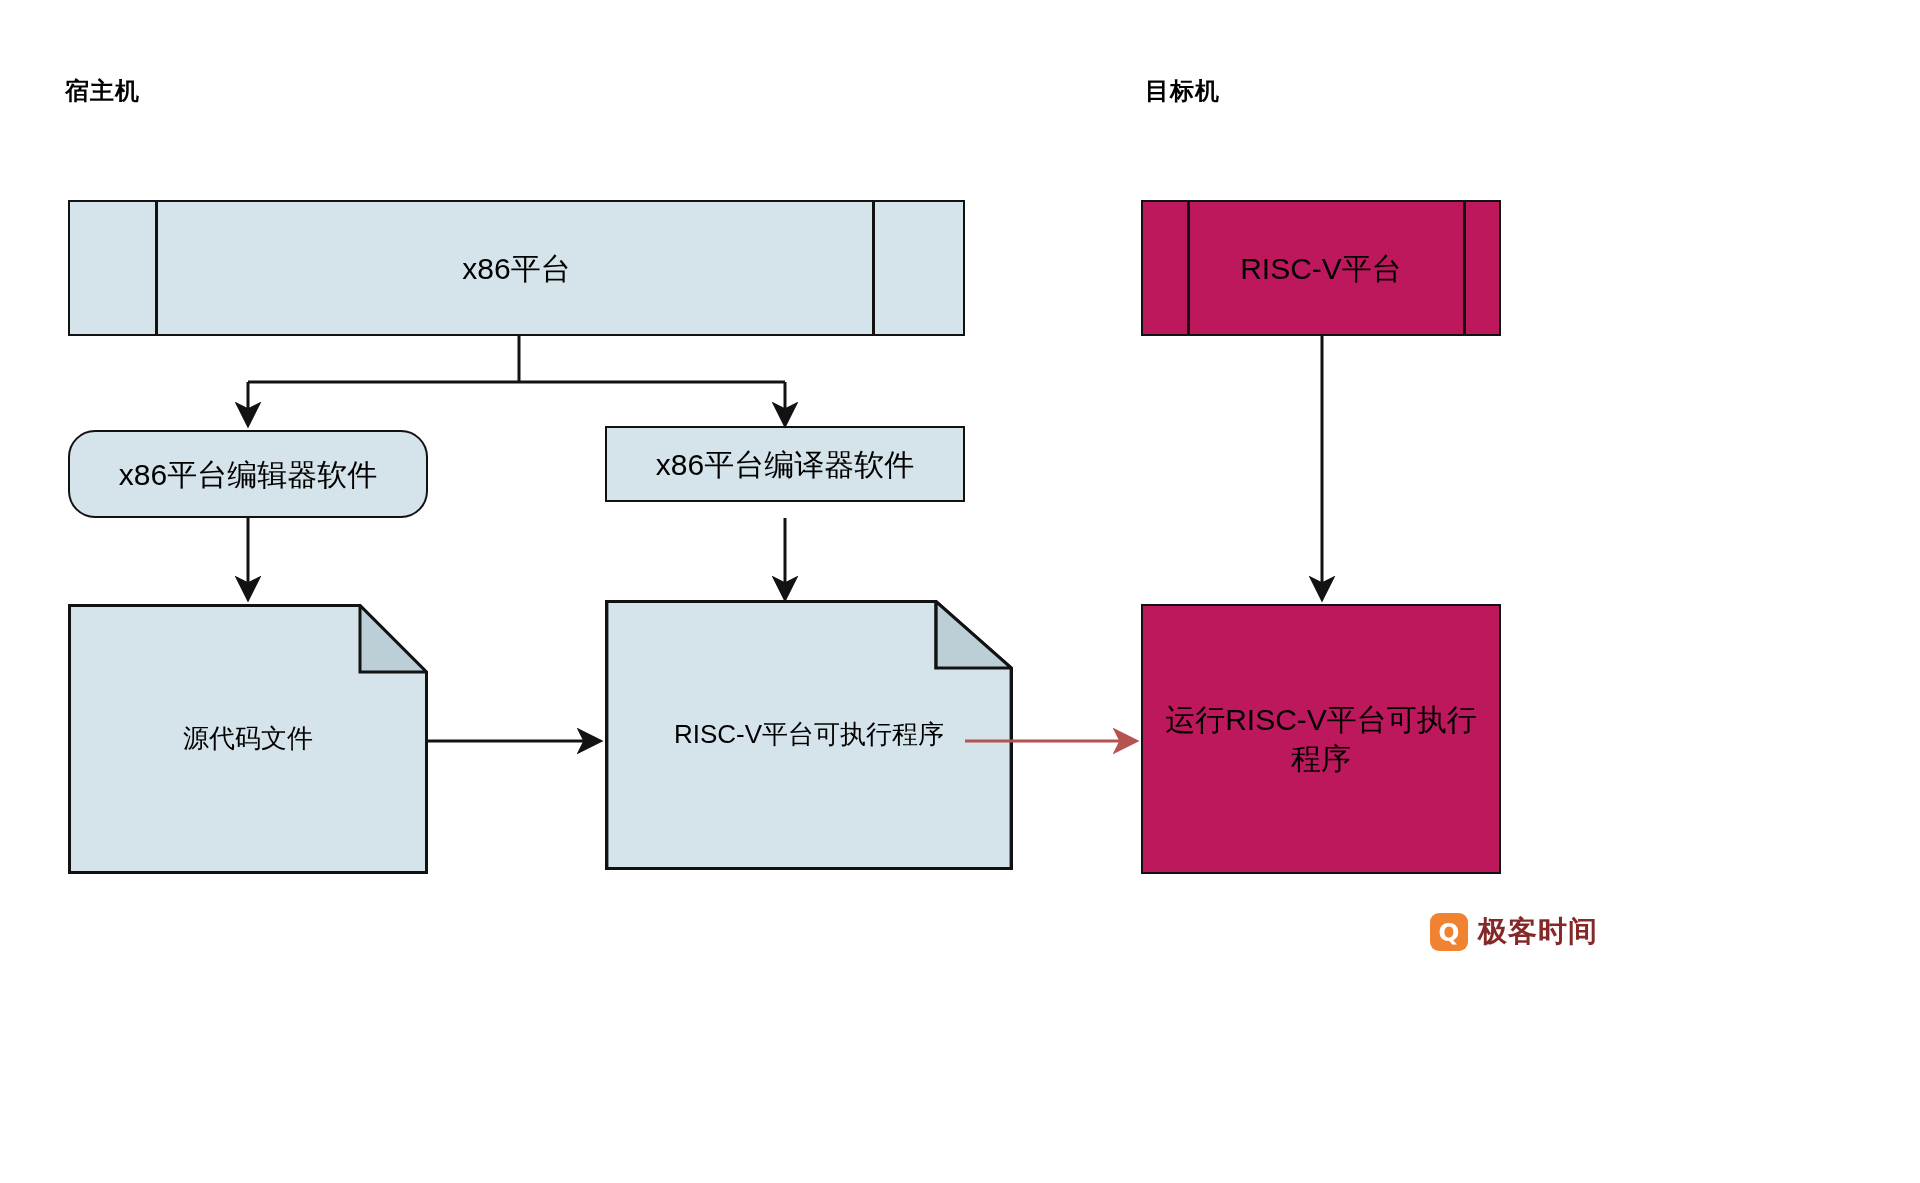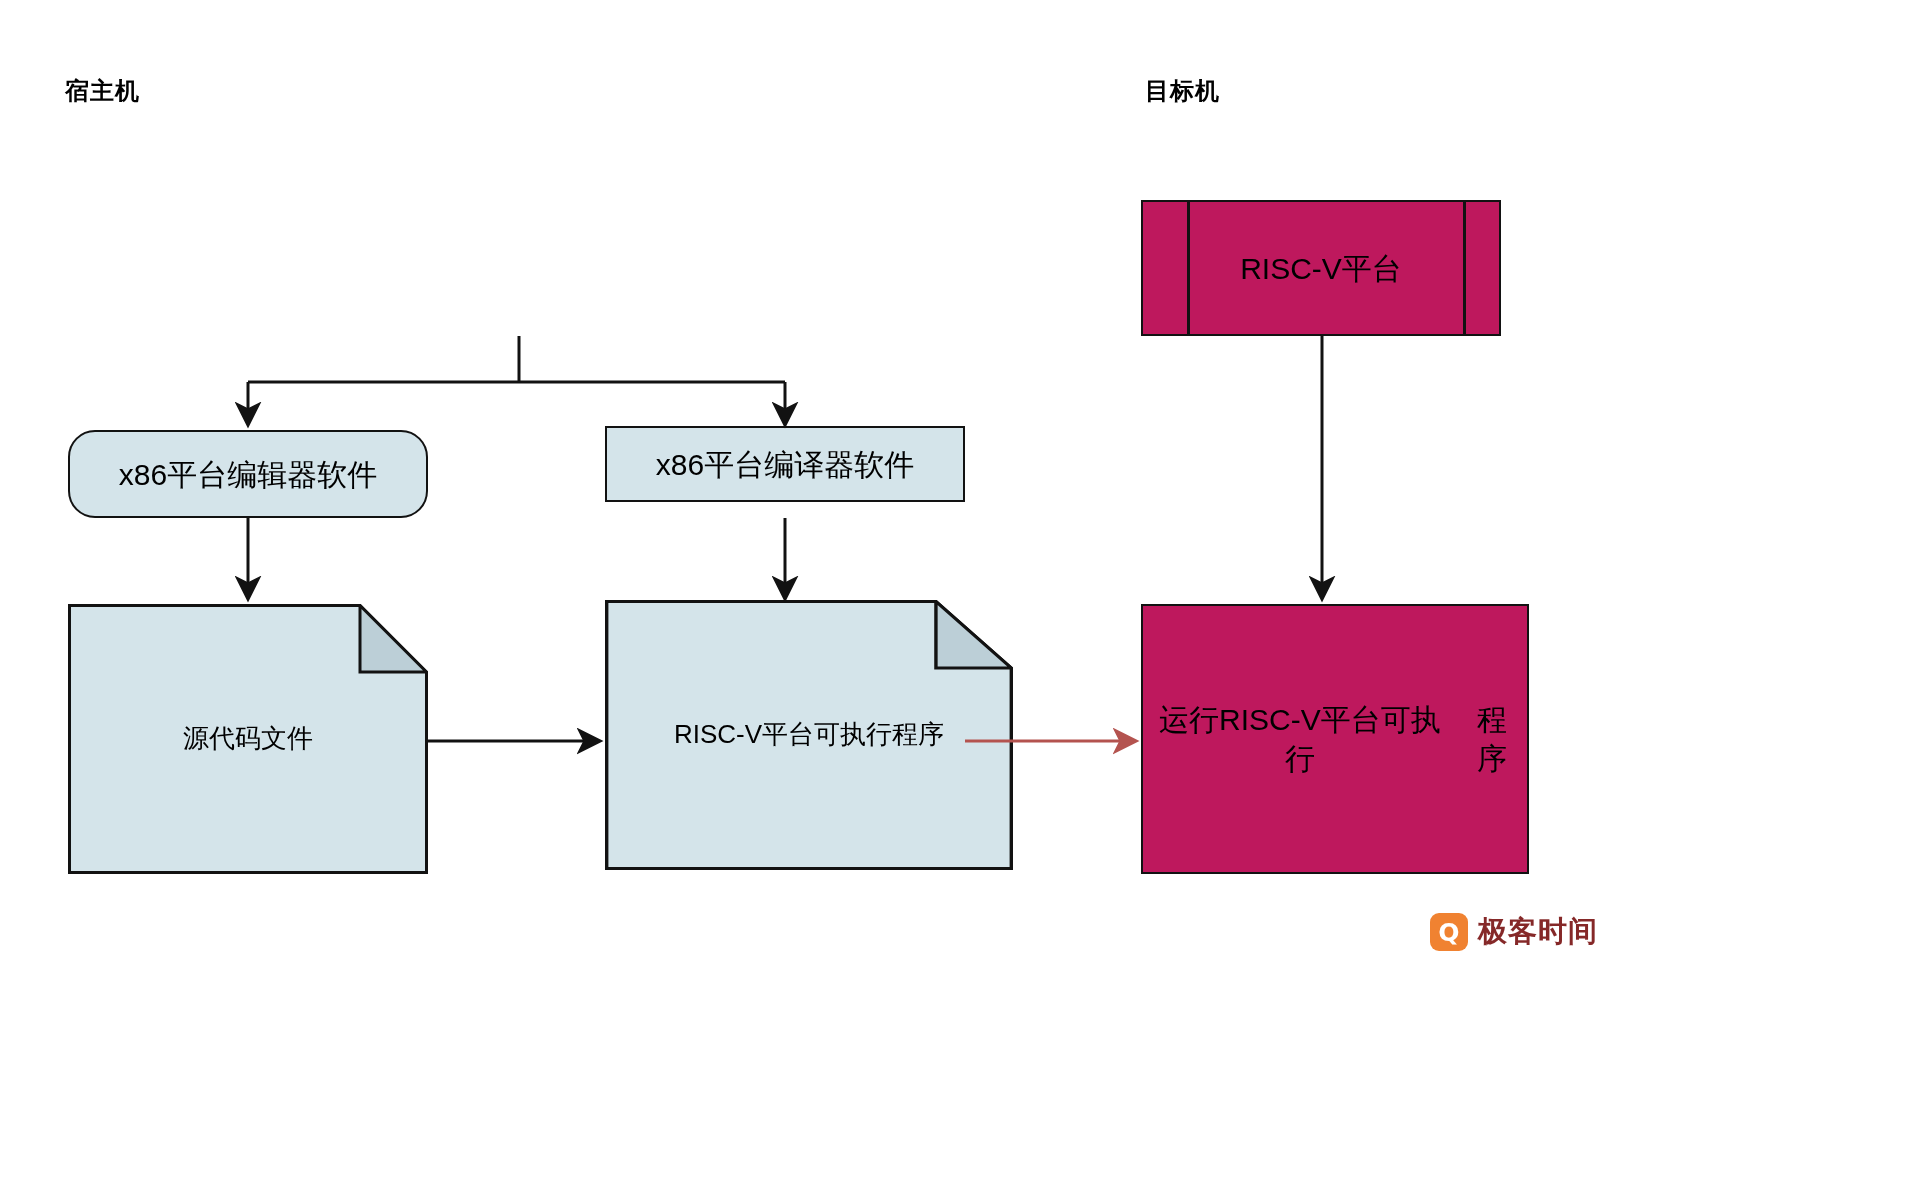--- a/index.html
+++ b/index.html
@@ -86,20 +86,25 @@
 </style>
 </head>
 <body>
 
 <div id="stage">
 
   <div class="section-title" style="left:65px;top:75px;">宿主机</div>
 
   <div class="section-title" style="left:1145px;top:75px;">目标机</div>
 
+  <div class="nodebox fill-blue" style="left:68px;top:200px;width:897px;height:136px;">
+    <span class="vdiv" style="left:85px;"></span>
+    <span class="vdiv" style="left:802px;"></span>
+    <span class="label">x86平台</span>
+  </div>
 
   <div class="nodebox fill-blue" style="left:68px;top:430px;width:360px;height:88px;border-radius:27px;">
     <span class="label">x86平台编辑器软件</span>
   </div>
 
   <div class="nodebox fill-blue" style="left:605px;top:426px;width:360px;height:76px;">
     <span class="label">x86平台编译器软件</span>
   </div>
 
   <div class="docshape" style="left:68px;top:604px;width:360px;height:270px;">
@@ -117,21 +122,21 @@
     </svg>
     <span class="label">RISC-V平台可执行程序</span>
   </div>
 
   <div class="nodebox fill-pink" style="left:1141px;top:200px;width:360px;height:136px;">
     <span class="vdiv" style="left:44px;"></span>
     <span class="vdiv" style="left:320px;"></span>
     <span class="label">RISC-V平台</span>
   </div>
 
-  <div class="nodebox fill-pink" style="left:1141px;top:604px;width:388px;height:270px;flex-direction:row;">
+  <div class="nodebox fill-pink" style="left:1141px;top:604px;width:360px;height:270px;flex-direction:column;">
     <span class="label">运行RISC-V平台可执行</span>
     <span class="label">程序</span>
   </div>
 
   <svg id="wires" viewBox="0 0 1920 1183">
     <defs>
       <marker id="arrowBlack" viewBox="0 0 12 12" refX="10" refY="6" markerWidth="9" markerHeight="9" orient="auto-start-reverse">
         <path d="M0,0 L12,6 L0,12 L3,6 Z" fill="#121212"></path>
       </marker>
       <marker id="arrowRed" viewBox="0 0 12 12" refX="10" refY="6" markerWidth="9" markerHeight="9" orient="auto-start-reverse">

